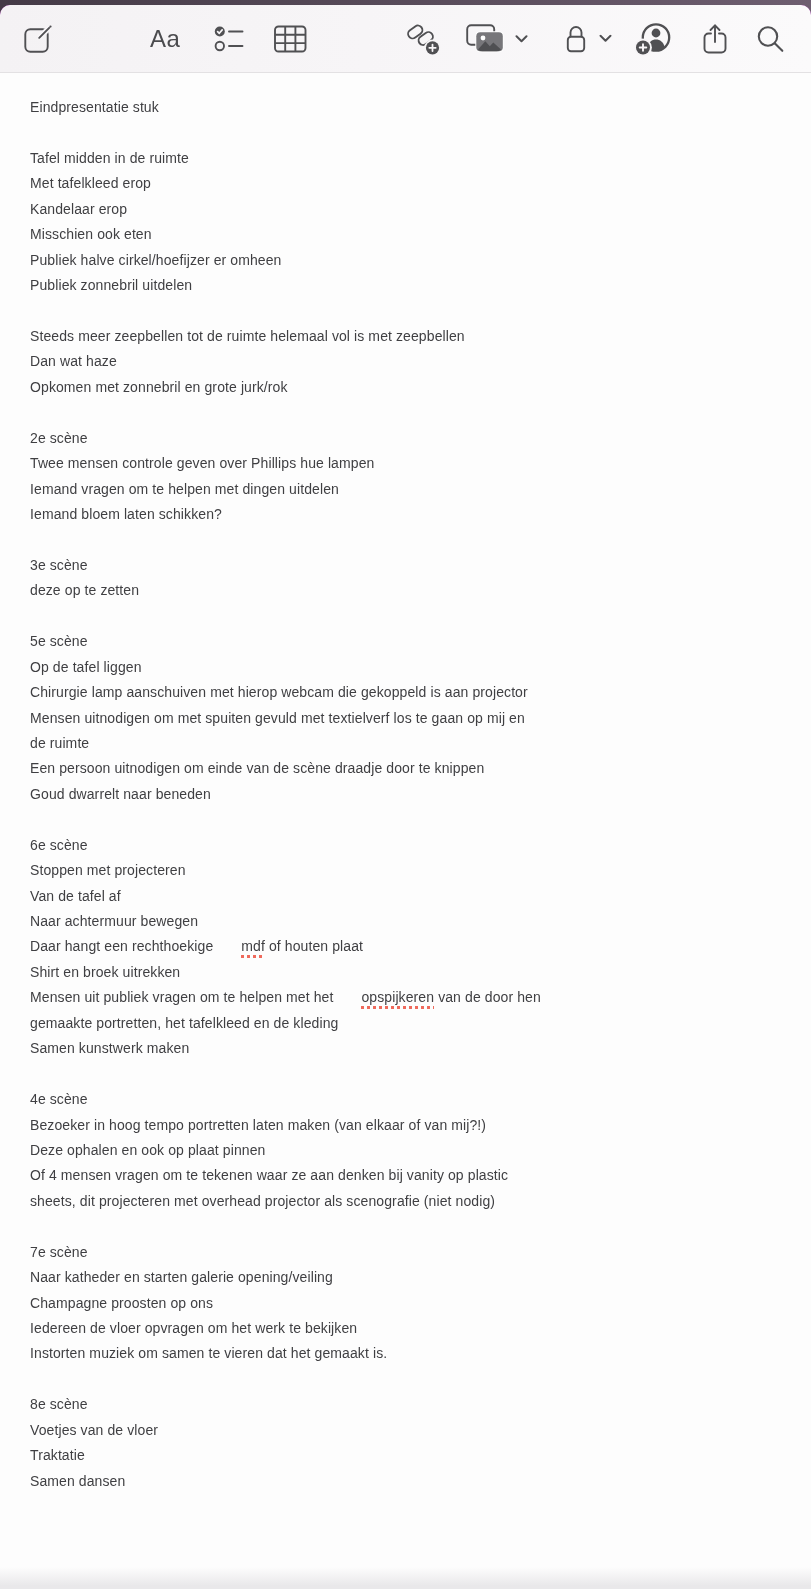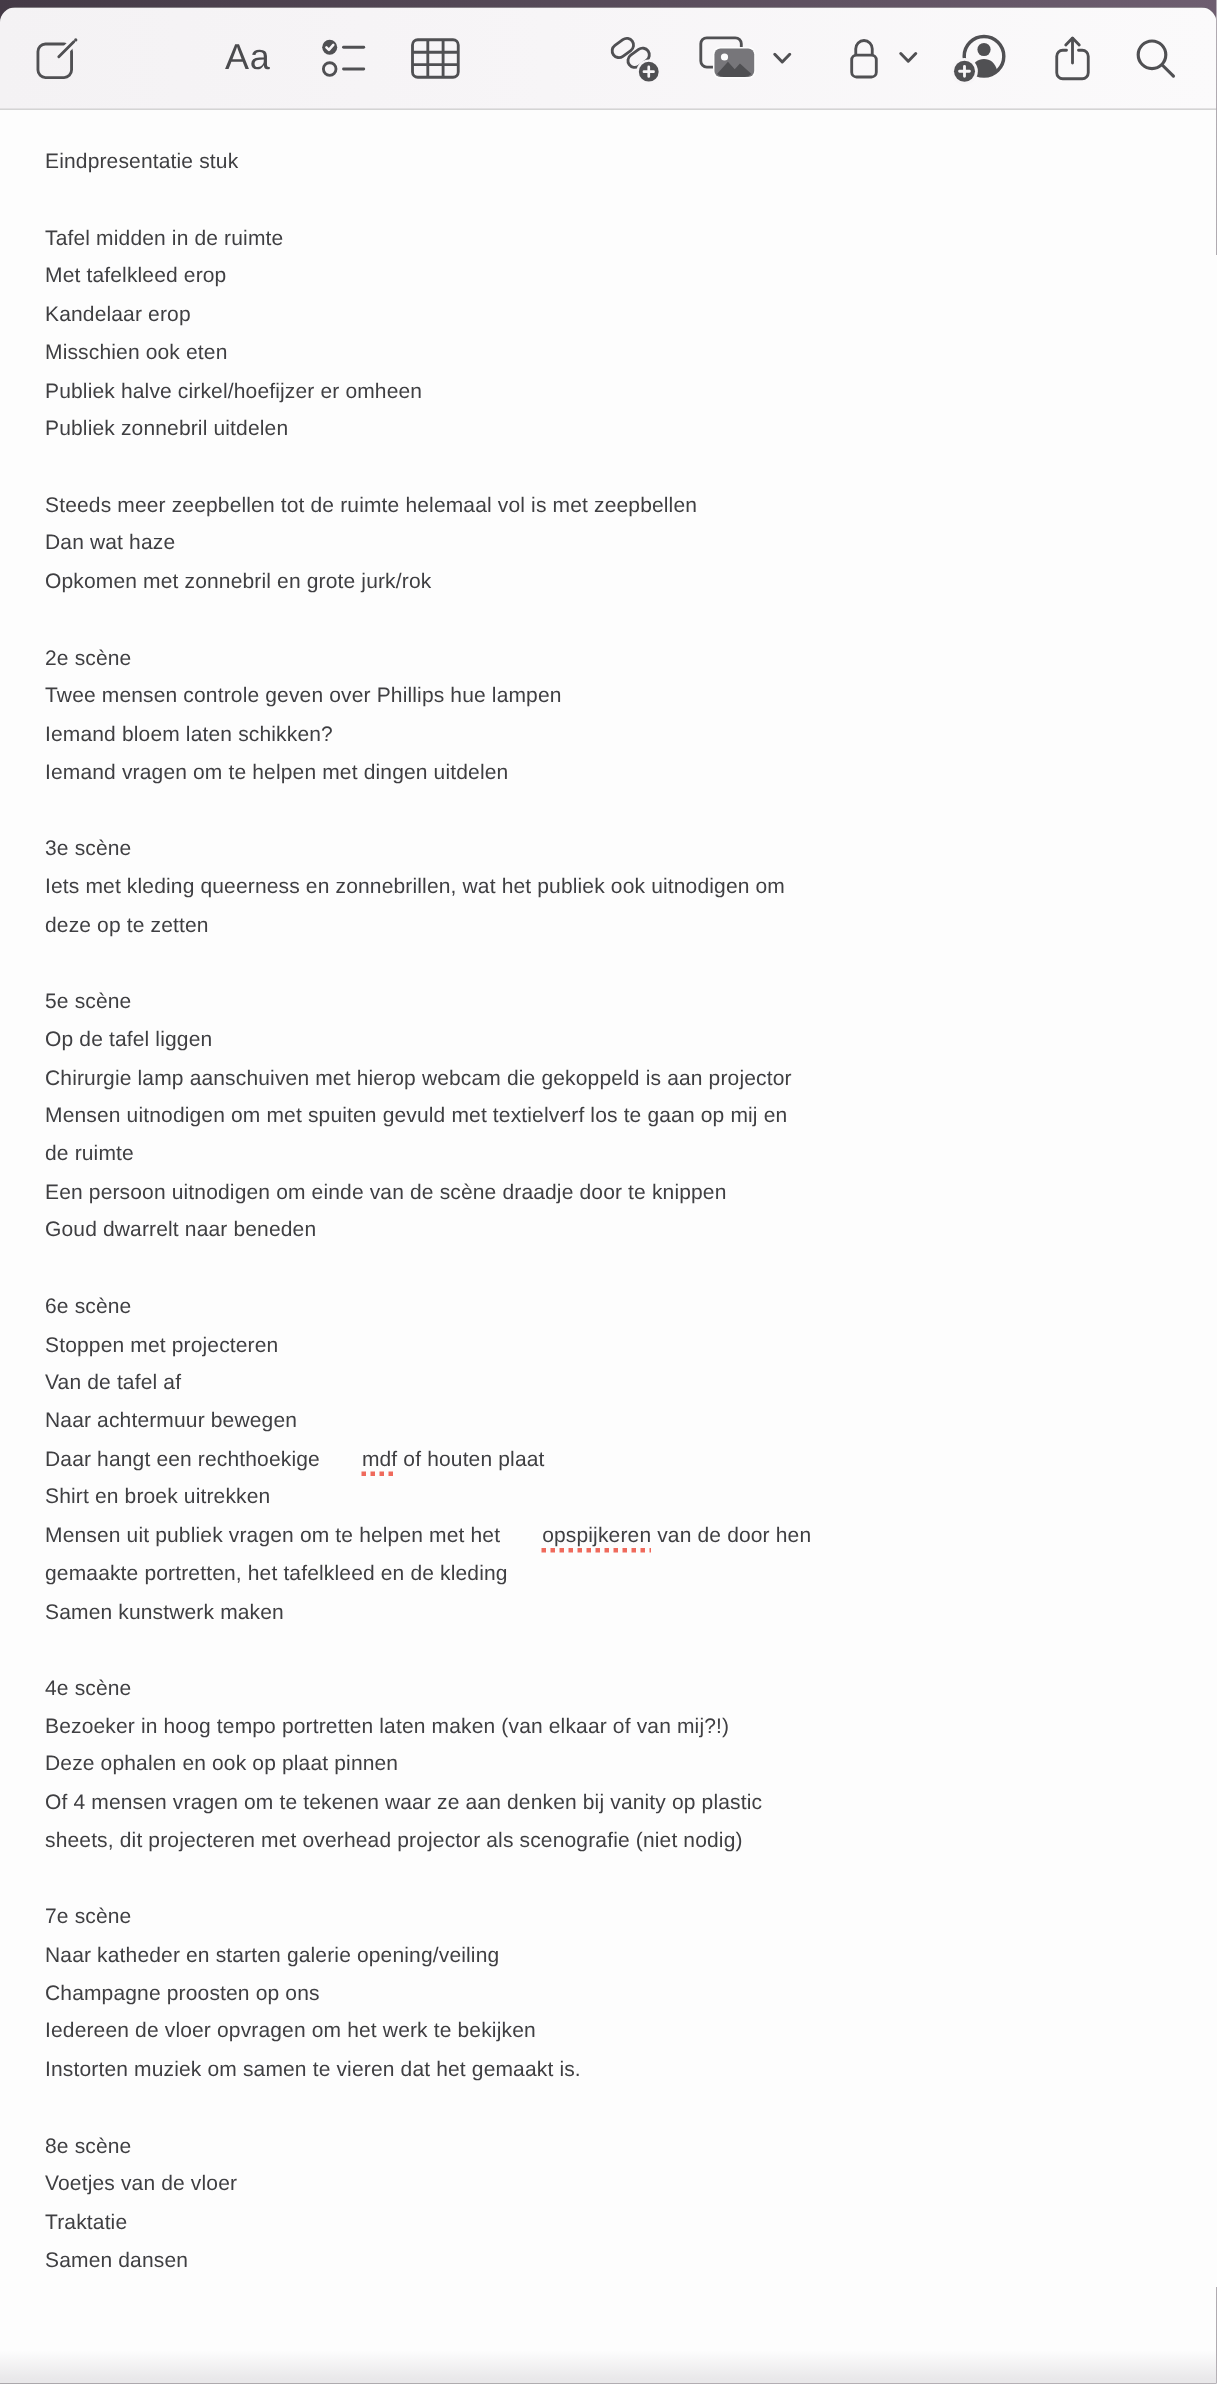--- a/index.html
+++ b/index.html
@@ -4,21 +4,21 @@
 <style>
   * { margin:0; padding:0; box-sizing:border-box; }
   html,body { width:811px; height:1589px; }
   body {
     font-family:"Liberation Sans", sans-serif;
     background:linear-gradient(90deg,#443a46 0%,#5a4d5c 55%,#6e5e70 100%);
     position:relative; overflow:hidden;
   }
   .window {
     position:absolute; top:5px; left:0; right:0; bottom:0;
-    background:#737373;
+    background:#a21caf;
     border-radius:10px 10px 0 0;
     overflow:hidden;
   }
   .toolbar {
     position:relative; height:68px;
     background:linear-gradient(90deg,#f4f2f4 0%,#f7f5f7 45%,#fbfafb 100%);
     border-bottom:1px solid #e3e1e3;
     box-shadow:0 1px 0 rgba(0,0,0,0.04);
   }
   .tb-btn {
@@ -166,25 +166,24 @@
       <div class="note-line">Misschien ook eten</div>
       <div class="note-line">Publiek halve cirkel/hoefijzer er omheen</div>
       <div class="note-line">Publiek zonnebril uitdelen</div>
       <div class="note-line"></div>
       <div class="note-line">Steeds meer zeepbellen tot de ruimte helemaal vol is met zeepbellen</div>
       <div class="note-line">Dan wat haze</div>
       <div class="note-line">Opkomen met zonnebril en grote jurk/rok</div>
       <div class="note-line"></div>
       <div class="note-line">2e scène</div>
       <div class="note-line">Twee mensen controle geven over Phillips hue lampen</div>
+      <div class="note-line">Iemand vragen om te helpen met dingen uitdelen</div>
       <div class="note-line">Iemand bloem laten schikken?</div>
-      <div class="note-line">Iemand vragen om te helpen met dingen uitdelen</div>
       <div class="note-line"></div>
       <div class="note-line">3e scène</div>
-      <div class="note-line">Iets met kleding queerness en zonnebrillen, wat het publiek ook uitnodigen om</div>
       <div class="note-line">deze op te zetten</div>
       <div class="note-line"></div>
       <div class="note-line">5e scène</div>
       <div class="note-line">Op de tafel liggen</div>
       <div class="note-line">Chirurgie lamp aanschuiven met hierop webcam die gekoppeld is aan projector</div>
       <div class="note-line">Mensen uitnodigen om met spuiten gevuld met textielverf los te gaan op mij en</div>
       <div class="note-line">de ruimte</div>
       <div class="note-line">Een persoon uitnodigen om einde van de scène draadje door te knippen</div>
       <div class="note-line">Goud dwarrelt naar beneden</div>
       <div class="note-line"></div>

